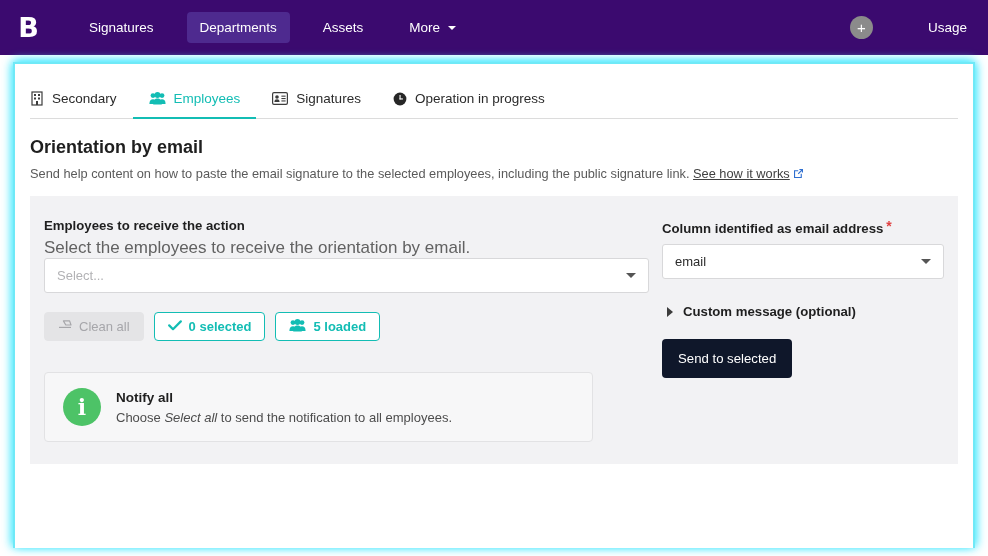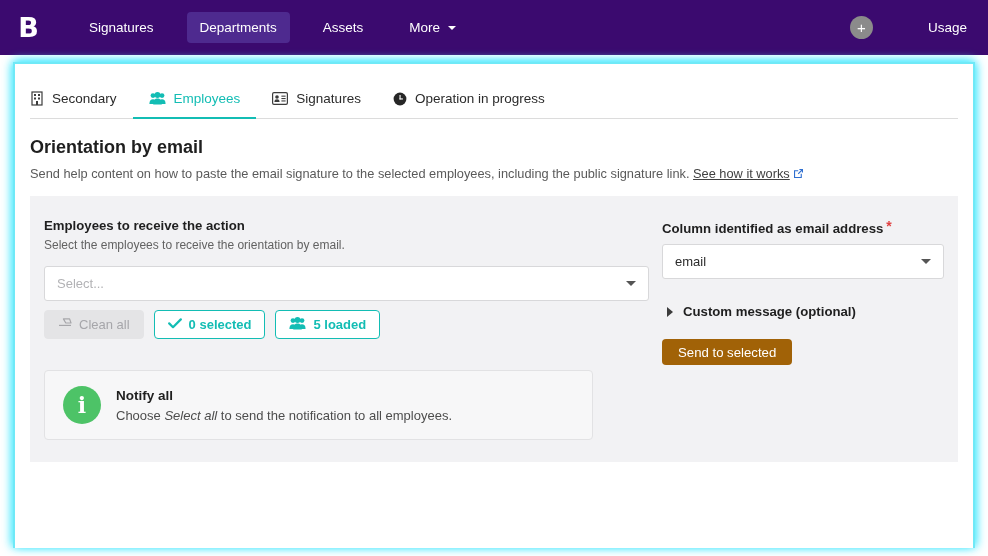--- a/index.html
+++ b/index.html
@@ -127,21 +127,21 @@
     display: flex;
     gap: 0;
   }
   .col-left { width: 605px; padding-left: 0; }
   .col-right { flex: 1; padding-left: 13px; }
 
   .field-label {
     font-size: 13.2px; font-weight: bold; color: #1f1f1f;
     margin-bottom: 5px;
   }
-  .field-help { font-size: 12px; color: #626262; margin-bottom: 14px; }
+  .field-help { font-size: 17px; color: #626262; }
 
   .select-box {
     background: #ffffff;
     border: 1px solid #d8d8da;
     border-radius: 3px;
     height: 35px;
     display: flex; align-items: center;
     padding: 0 12px;
     font-size: 13px;
     cursor: pointer;
@@ -149,21 +149,21 @@
   .select-placeholder { color: #b2b2b5; }
   .select-value { color: #2b2b2b; }
   .select-caret {
     margin-left: auto;
     width: 0; height: 0;
     border-left: 5px solid transparent;
     border-right: 5px solid transparent;
     border-top: 5px solid #555;
   }
 
-  .btn-row { display: flex; gap: 10px; margin-top: 9px; }
+  .btn-row { display: flex; gap: 10px; margin-top: 19px; }
   .pill-btn {
     display: flex; align-items: center; gap: 7px;
     height: 29px; padding: 0 13px;
     border-radius: 4px;
     font-size: 13px;
     cursor: pointer;
     white-space: nowrap;
   }
   .pill-disabled {
     background: #e4e4e6;
@@ -200,24 +200,24 @@
   .tri-right {
     width: 0; height: 0;
     border-top: 5px solid transparent;
     border-bottom: 5px solid transparent;
     border-left: 6px solid #3c3c3c;
     margin-left: 5px;
   }
   .send-btn {
     margin-top: 20px;
     display: inline-flex; align-items: center; justify-content: center;
-    background: #a16207;
+    background: #0f172a;
     color: #ffffff;
     font-size: 13.2px;
-    height: 26px;
+    height: 39px;
     padding: 0 16px;
     border-radius: 4px;
     border: none;
     cursor: pointer;
     font-family: "Liberation Sans", sans-serif;
   }
 
   
   .notify {
     margin-top: 31px;

